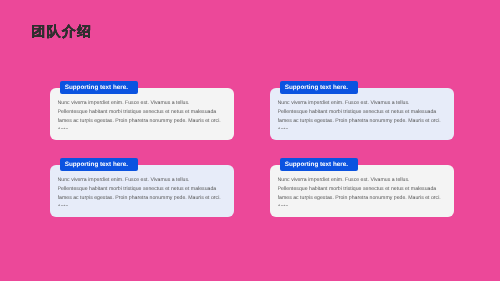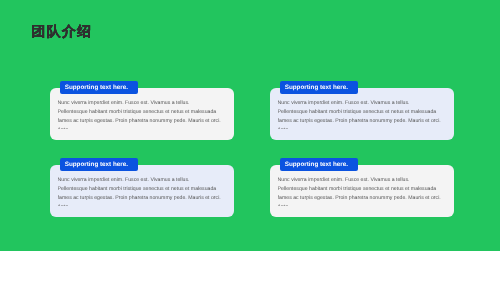--- a/index.html
+++ b/index.html
@@ -1,20 +1,20 @@
 <!DOCTYPE html>
 <html><head>
 <meta charset="utf-8">
 <style>
   html,body{margin:0;padding:0;}
   body{width:500px;height:281px;background:#ffffff;overflow:hidden;
        font-family:"Liberation Sans",sans-serif;
        -webkit-font-smoothing:antialiased;text-rendering:geometricPrecision;}
 
-  .slide{position:relative;width:500px;height:251px;background:#22c55e;overflow:hidden;}
+  .slide{position:relative;width:500px;height:281px;background:#ec4899;overflow:hidden;}
 
   
   .slide-title{position:absolute;left:31.3px;top:23.3px;
     font-size:14px;letter-spacing:1.2px;font-weight:700;line-height:16px;
     color:#2f2f2f;white-space:nowrap;
     text-shadow:0.22px 0 0 #2f2f2f, 0 0.22px 0 #2f2f2f, 0.22px 0.22px 0 #2f2f2f;}
 
   
   .card{position:absolute;width:184px;height:52px;border-radius:6px;overflow:hidden;}
   .card.gray{background:#f4f4f4;}

